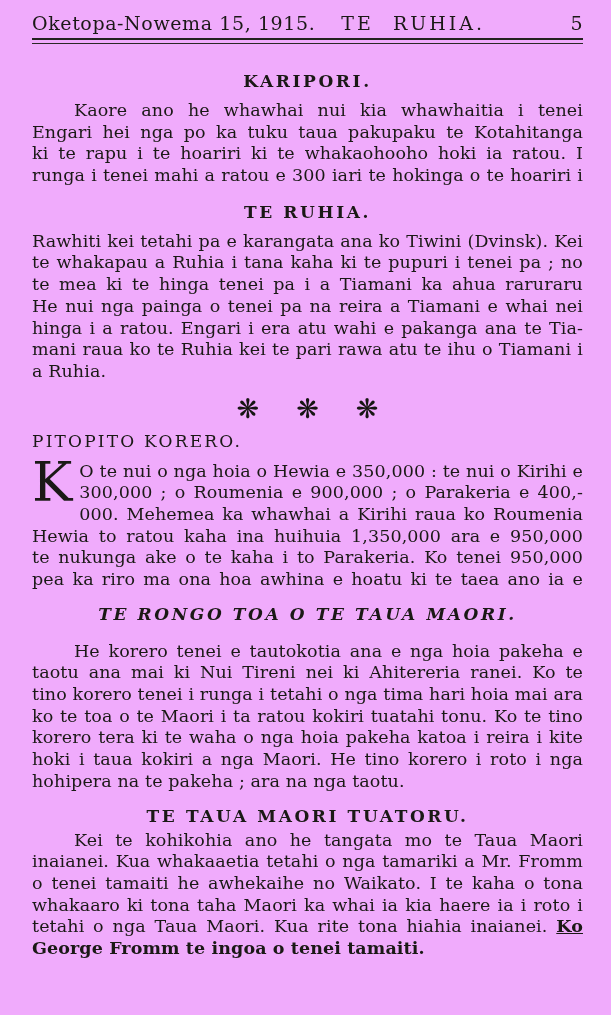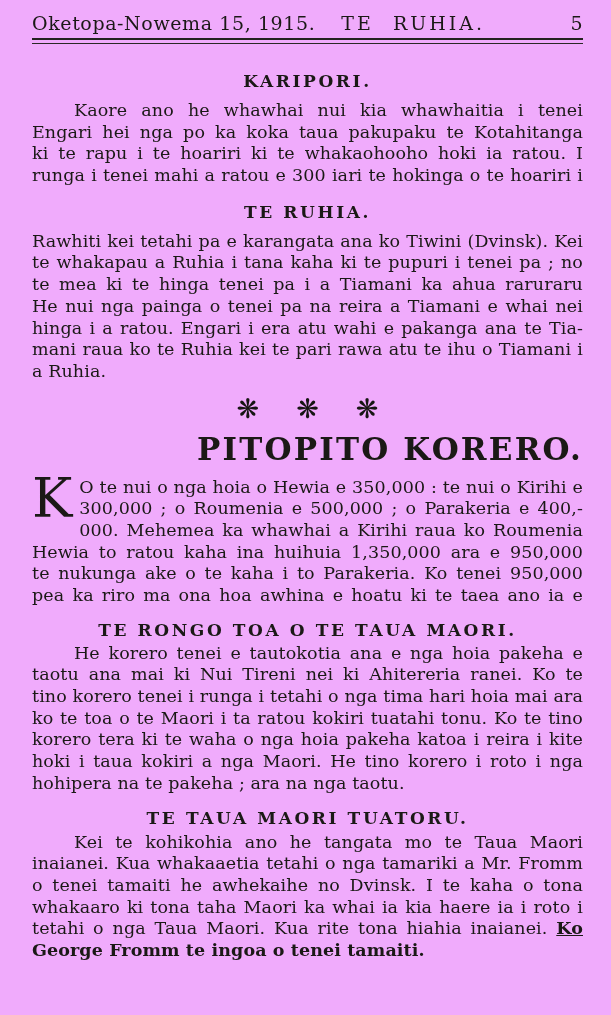--- a/index.html
+++ b/index.html
@@ -48,27 +48,27 @@
     text-align: center;
     font-weight: bold;
     font-size: 17px;
     letter-spacing: 2.6px;
     margin: 0;
     padding: 0;
   }
   .head-1 { margin: 27px 0 9px; }
   .head-2 { margin: 15px 0 9px; }
   .head-big {
-    text-align: right;
-    font-weight: bold;
-    font-size: 31px;
+    text-align: left;
+    font-weight: normal;
+    font-size: 17px;
     letter-spacing: 2.2px;
     margin: 6px 0 10px;
   }
-  .head-3 { margin: 13px 0 3px; }
+  .head-3 { margin: 13px 0 17px; font-style: italic; }
   .head-4 { margin: 13px 0 4px; }
 
   
   .paragraph { margin: 0; }
   .line {
     font-size: 17.5px;
     line-height: 21.7px;
     height: 21.7px;
     overflow: hidden;
     text-align: justify;
@@ -118,21 +118,21 @@
     <span class="date">Oketopa-Nowema 15, 1915.</span>
     <span class="masthead">TE RUHIA.</span>
     <span class="spacer"></span>
     <span class="pagenum">5</span>
   </div>
   <div class="rule"></div>
 
   <h2 class="sect-head head-1">KARIPORI.</h2>
   <div class="paragraph">
     <div class="line first">Kaore ano he whawhai nui kia whawhaitia i tenei marama.</div>
-    <div class="line">Engari hei nga po ka koka taua pakupaku te Kotahitanga</div>
+    <div class="line">Engari hei nga po ka tuku taua pakupaku te Kotahitanga</div>
     <div class="line">ki te rapu i te hoariri ki te whakaohooho hoki ia ratou.  I</div>
     <div class="line">runga i tenei mahi a ratou e 300 iari te hokinga o te hoariri i a</div>
   </div>
 
   <h2 class="sect-head head-2">TE RUHIA.</h2>
   <div class="paragraph">
     <div class="line">Rawhiti kei tetahi pa e karangata ana ko Tiwini (Dvinsk). Kei</div>
     <div class="line">te whakapau a Ruhia i tana kaha ki te pupuri i tenei pa ; no</div>
     <div class="line">te mea ki te hinga tenei pa i a Tiamani ka ahua raruraru ratou.</div>
     <div class="line">He nui nga painga o tenei pa na reira a Tiamani e whai nei kia</div>
@@ -144,21 +144,21 @@
   <div class="ornaments">
     <span class="ornament">❋</span>
     <span class="ornament">❋</span>
     <span class="ornament">❋</span>
   </div>
 
   <h1 class="head-big">PITOPITO KORERO.</h1>
   <div class="paragraph">
     <span class="dropcap">K</span>
     <div class="line">O te nui o nga hoia o Hewia e 350,000 : te nui o Kirihi e</div>
-    <div class="line">300,000 ; o Roumenia e 500,000 ; o Parakeria e 400,-</div>
+    <div class="line">300,000 ; o Roumenia e 900,000 ; o Parakeria e 400,-</div>
     <div class="line">000.  Mehemea ka whawhai a Kirihi raua ko Roumenia mo</div>
     <div class="line">Hewia to ratou kaha ina huihuia 1,350,000 ara e 950,000 hoia</div>
     <div class="line">te nukunga ake o te kaha i to Parakeria.  Ko tenei 950,000</div>
     <div class="line">pea ka riro ma ona hoa awhina e hoatu ki te taea ano ia e ratou.</div>
   </div>
 
   <h2 class="sect-head head-3">TE RONGO TOA O TE TAUA MAORI.</h2>
   <div class="paragraph">
     <div class="line first">He korero tenei e tautokotia ana e nga hoia pakeha e hoki</div>
     <div class="line">taotu ana mai ki Nui Tireni nei ki Ahitereria ranei.  Ko te</div>
@@ -166,19 +166,19 @@
     <div class="line">ko te toa o te Maori i ta ratou kokiri tuatahi tonu.  Ko te tino</div>
     <div class="line">korero tera ki te waha o nga hoia pakeha katoa i reira i kite</div>
     <div class="line">hoki i taua kokiri a nga Maori.  He tino korero i roto i nga</div>
     <div class="line last">hohipera na te pakeha ; ara na nga taotu.</div>
   </div>
 
   <h2 class="sect-head head-4">TE TAUA MAORI TUATORU.</h2>
   <div class="paragraph">
     <div class="line first">Kei te kohikohia ano he tangata mo te Taua Maori tuatoru</div>
     <div class="line">inaianei.  Kua whakaaetia tetahi o nga tamariki a Mr. Fromm</div>
-    <div class="line">o tenei tamaiti he awhekaihe no Dvinsk.  I te kaha o tona</div>
+    <div class="line">o tenei tamaiti he awhekaihe no Waikato.  I te kaha o tona</div>
     <div class="line">whakaaro ki tona taha Maori ka whai ia kia haere ia i roto i</div>
     <div class="line"><span>tetahi o nga Taua Maori.  Kua rite tona hiahia inaianei.</span> <span class="bold-seg">Ko</span></div>
     <div class="line last bold-line">George Fromm te ingoa o tenei tamaiti.</div>
   </div>
 
 </div>
 
 </body></html>

